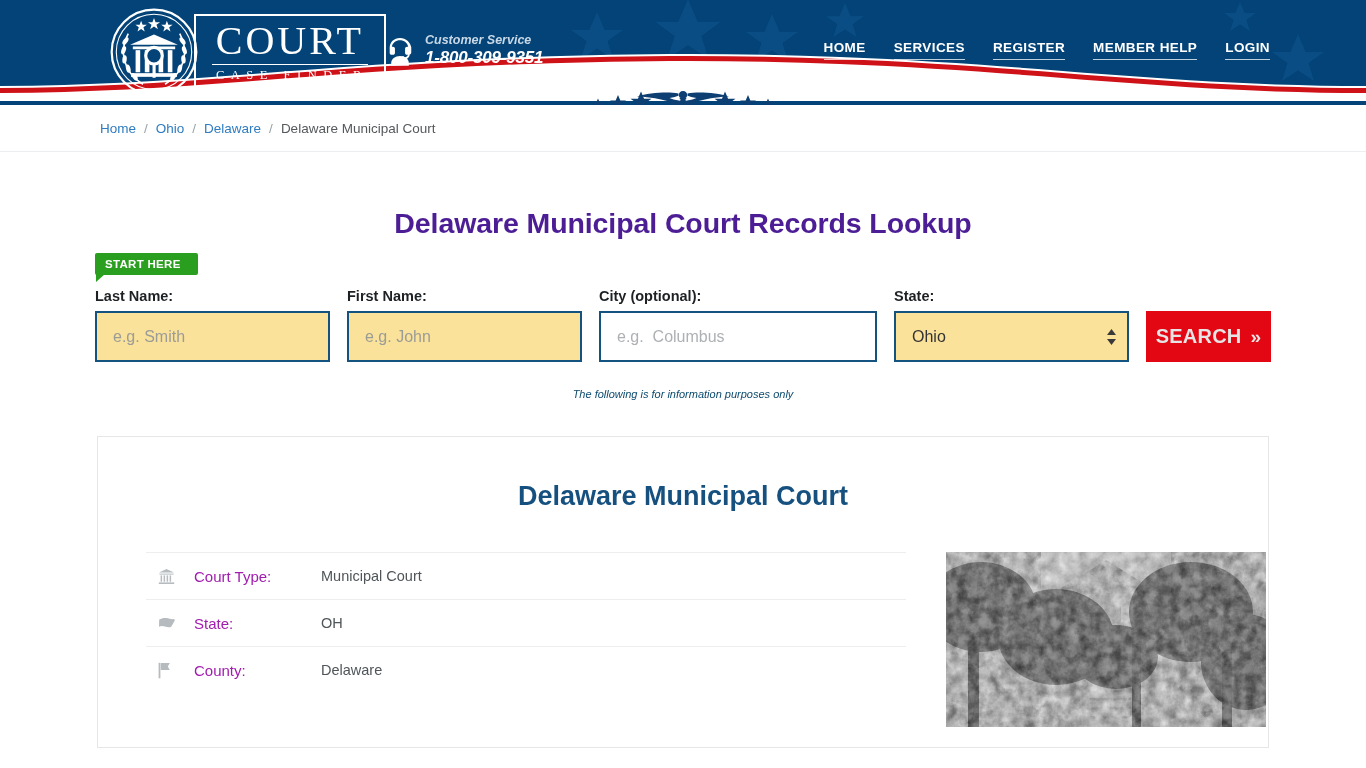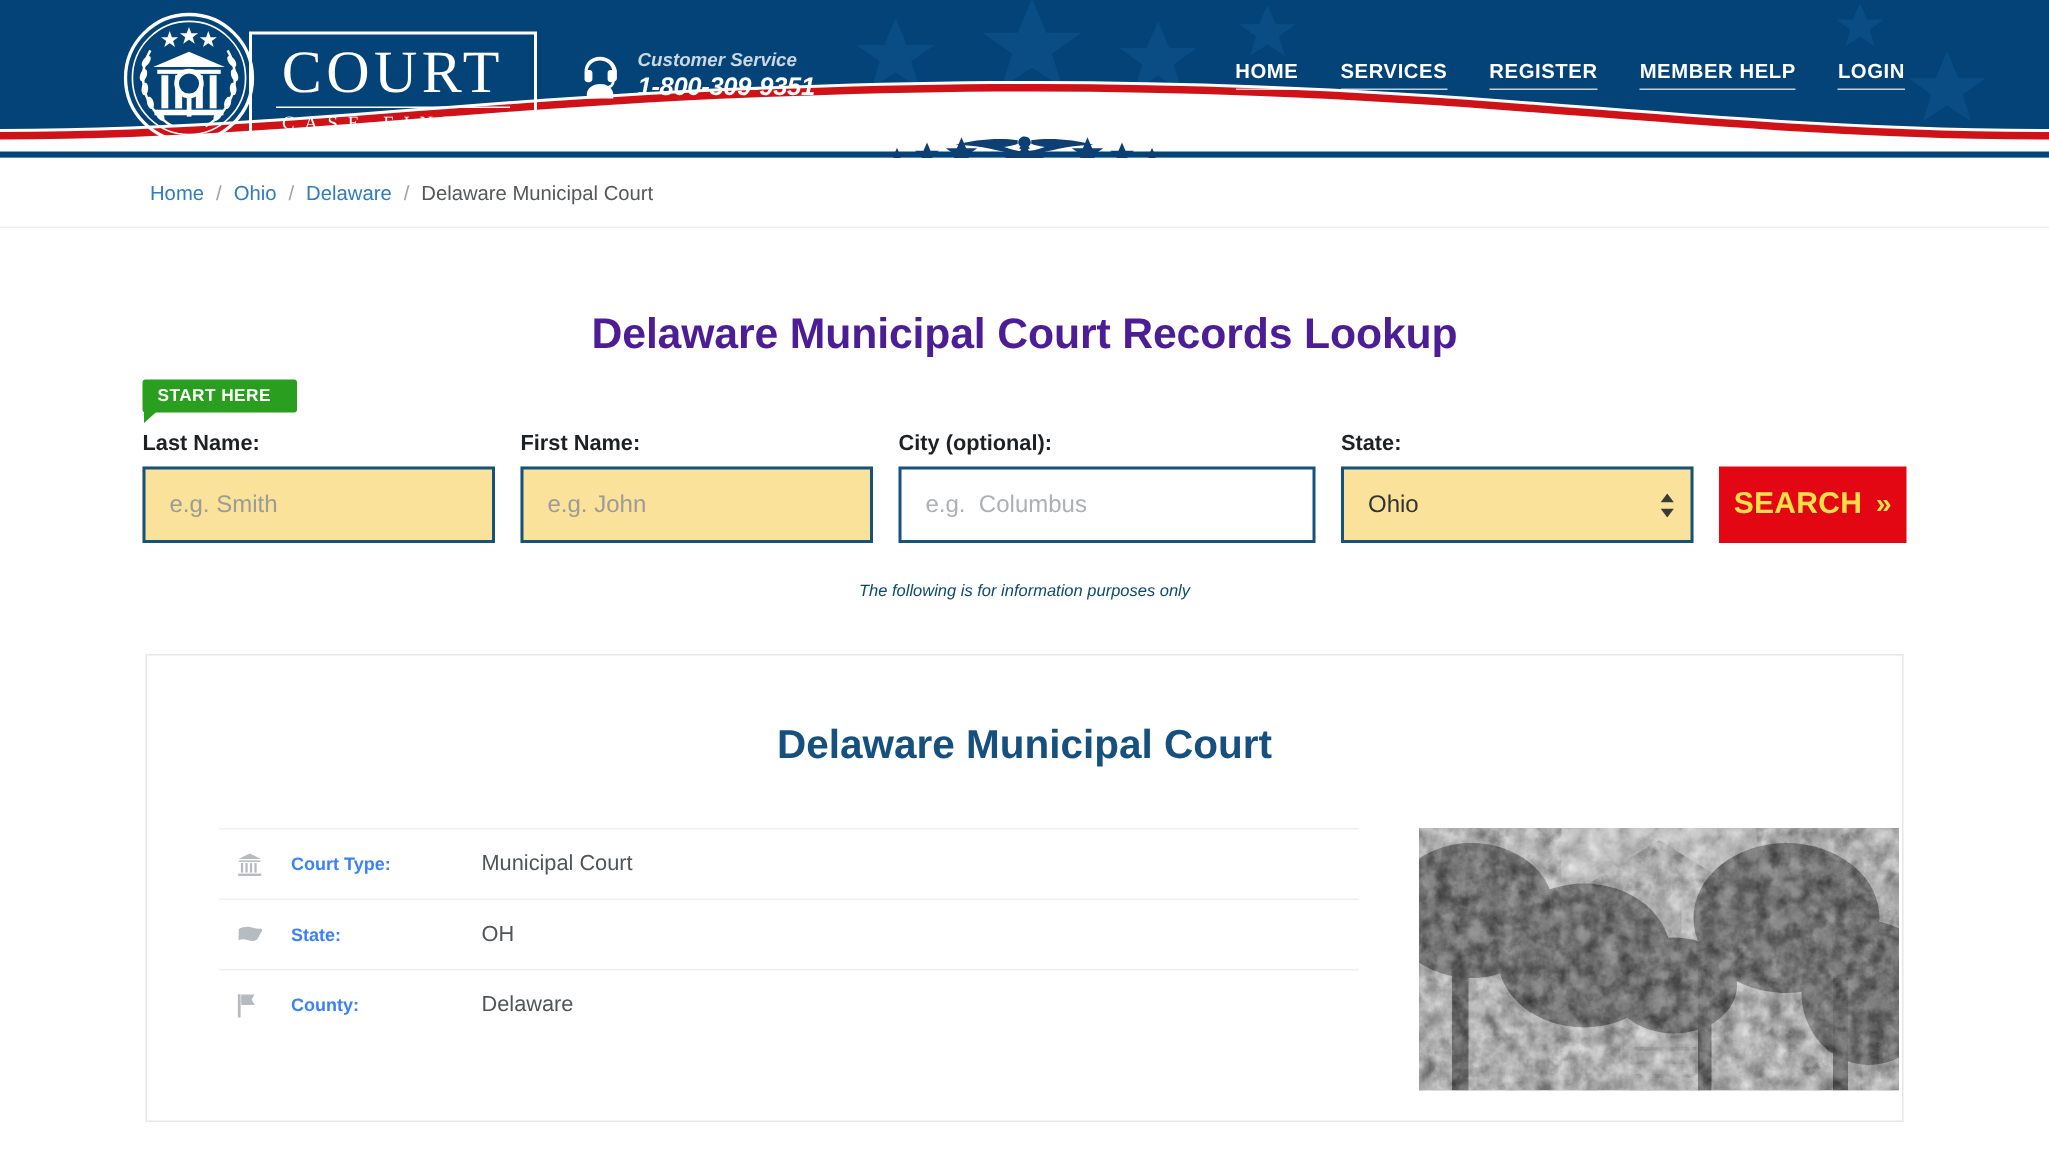--- a/index.html
+++ b/index.html
@@ -16,22 +16,22 @@
     position: relative;
     width: 1366px;
     height: 105px;
     background: #034377;
     overflow: hidden;
   }
   .hdr-wave { position: absolute; left: 0; top: 0; width: 1366px; height: 105px; }
 
   .logo-wrap {
     position: absolute;
-    left: 80px; top: 6px;
-    display: flex; align-items: flex-end;
+    left: 108px; top: 6px;
+    display: flex; align-items: center;
     z-index: 5;
   }
   .logo-seal { width: 92px; height: 92px; }
   .logo-box {
     border: 2px solid #ffffff;
     margin-left: -6px;
     padding: 4px 16px 6px 16px;
     text-align: center;
     color: #fff;
   }
@@ -229,21 +229,21 @@
     position: absolute;
     right: 13px; top: 50%;
     transform: translateY(-50%);
     pointer-events: none;
     display: flex; flex-direction: column; gap: 4px;
   }
   .btn-search {
     width: 190px;
     height: 51px;
     background: #e30613;
-    color: #fde047;
+    color: #e5e5e5;
     font-size: 20px;
     font-weight: bold;
     border: none;
     cursor: pointer;
     font-family: "Liberation Sans", sans-serif;
     letter-spacing: 0.2px;
     display: flex; align-items: center; justify-content: center; gap: 9px;
   }
   .chev { font-size: 19px; line-height: 1; }
 
@@ -285,23 +285,23 @@
     padding-left: 12px;
   }
   .detail-row:first-child { border-top: 1px solid #edeef0; }
   .d-icon {
     width: 26px;
     color: #b6bbbf;
     display: flex; align-items: center;
     flex: 0 0 26px;
   }
   .d-key {
-    font-size: 12px;
-    font-weight: bold;
-    color: #3b82f6;
+    font-size: 15px;
+    font-weight: normal;
+    color: #a21caf;
     flex: 0 0 137px;
     padding-left: 10px;
   }
   .d-val {
     font-size: 14.5px;
     color: #4f5559;
   }
   .court-photo {
     width: 320px;
     height: 175px;

